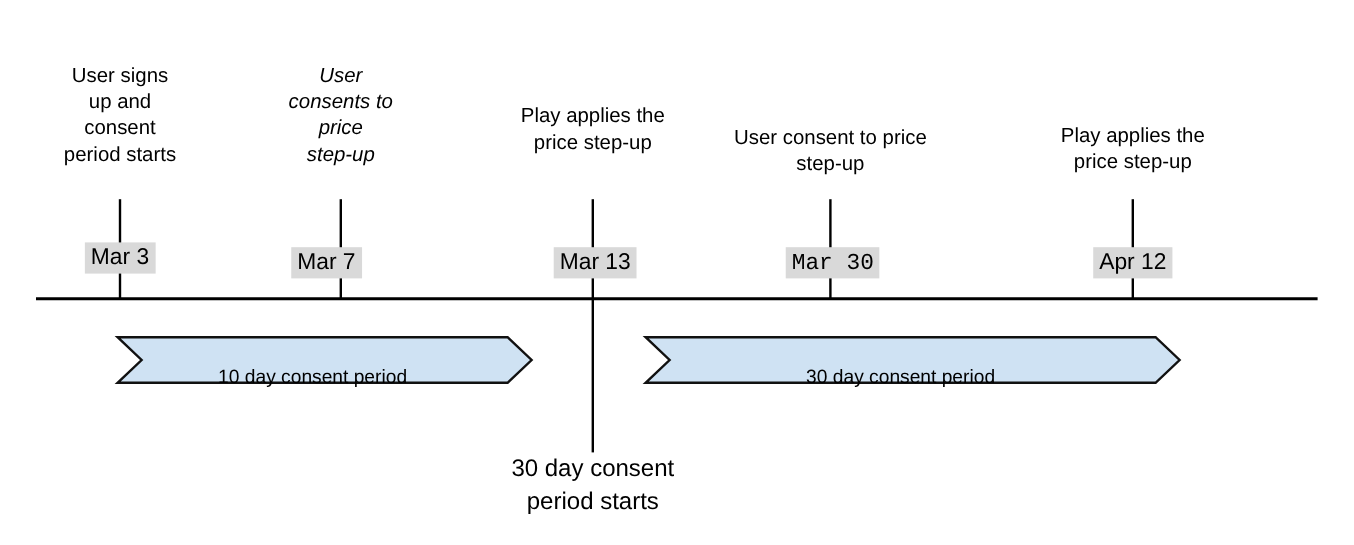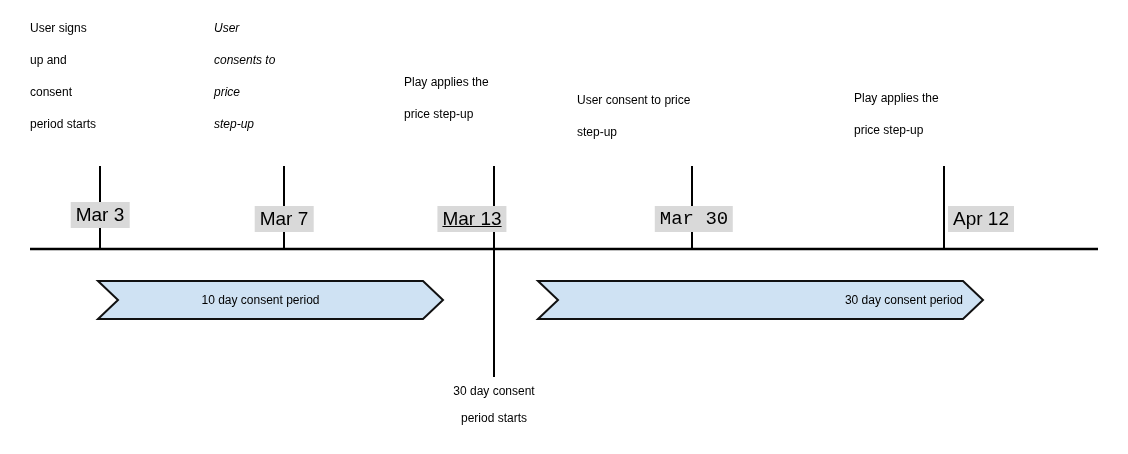--- a/index.html
+++ b/index.html
@@ -17,39 +17,40 @@
     background:var(--background);
     font-family:"Liberation Sans", sans-serif;
     color:var(--text);
     overflow:hidden;
   }
   .shape-layer{position:absolute;left:0;top:0;width:1128px;height:454px;}
   .shape-layer line{stroke:var(--line);}
   .shape-layer polygon{fill:var(--arrow-fill);stroke:var(--arrow-stroke);stroke-width:2;stroke-linejoin:miter;}
   .event-label{
     position:absolute;
-    font-size:12px;line-height:32px;
-    white-space:pre-line;
+    font-size:17px;line-height:22px;
+    text-align:center;white-space:pre-line;
   }
   .date-badge{
     position:absolute;
     transform:translateX(-50%);
     background:var(--date-badge-bg);
     font-size:19px;line-height:24px;
     padding:1px 5px;
     white-space:nowrap;
   }
   .arrow-text{
     position:absolute;
-    font-size:12px;line-height:38px;height:38px;
+    font-size:16px;line-height:38px;height:38px;
     text-align:center;
+    margin-top:15px;
   }
   .below-label{
     position:absolute;
-    font-size:12px;line-height:27px;
+    font-size:20px;line-height:27px;
     text-align:center;white-space:pre-line;
   }
 </style>
 </head>
 <body>
 
 <div class="canvas">
 
   <svg class="shape-layer" width="1128" height="454" viewBox="0 0 1128 454" xmlns="http://www.w3.org/2000/svg">
 
@@ -76,24 +77,24 @@
 price
 step-up</div>
   <div class="event-label" style="left:404px;bottom:324px;width:180px;">Play applies the
 price step-up</div>
   <div class="event-label" style="left:577px;bottom:306px;width:230px;">User consent to price
 step-up</div>
   <div class="event-label" style="left:854px;bottom:308px;width:180px;">Play applies the
 price step-up</div>
 
   <div class="date-badge" style="left:100px;top:202px;">Mar 3</div>
-  <div class="date-badge" style="left:284px;top:206px;">Mar 7</div>
-  <div class="date-badge" style="left:472px;top:206px;text-decoration:underline;">Mar 13</div>
+  <div class="date-badge" style="left:272px;top:206px;">Mar 7</div>
+  <div class="date-badge" style="left:496px;top:206px;">Mar 13</div>
   <div class="date-badge" style="left:694px;top:206px;font-family:Liberation Mono, monospace;">Mar 30</div>
-  <div class="date-badge" style="left:944px;top:206px;margin-left:37px;">Apr 12</div>
+  <div class="date-badge" style="left:944px;top:206px;">Apr 12</div>
 
   <div class="arrow-text" style="left:98px;top:281px;width:325px;">10 day consent period</div>
-  <div class="arrow-text" style="left:538px;top:281px;width:425px;text-align:right;">30 day consent period</div>
+  <div class="arrow-text" style="left:538px;top:281px;width:425px;">30 day consent period</div>
 
   <div class="below-label" style="left:394px;top:378px;width:200px;">30 day consent
 period starts</div>
 
 </div>
 
 </body></html>

